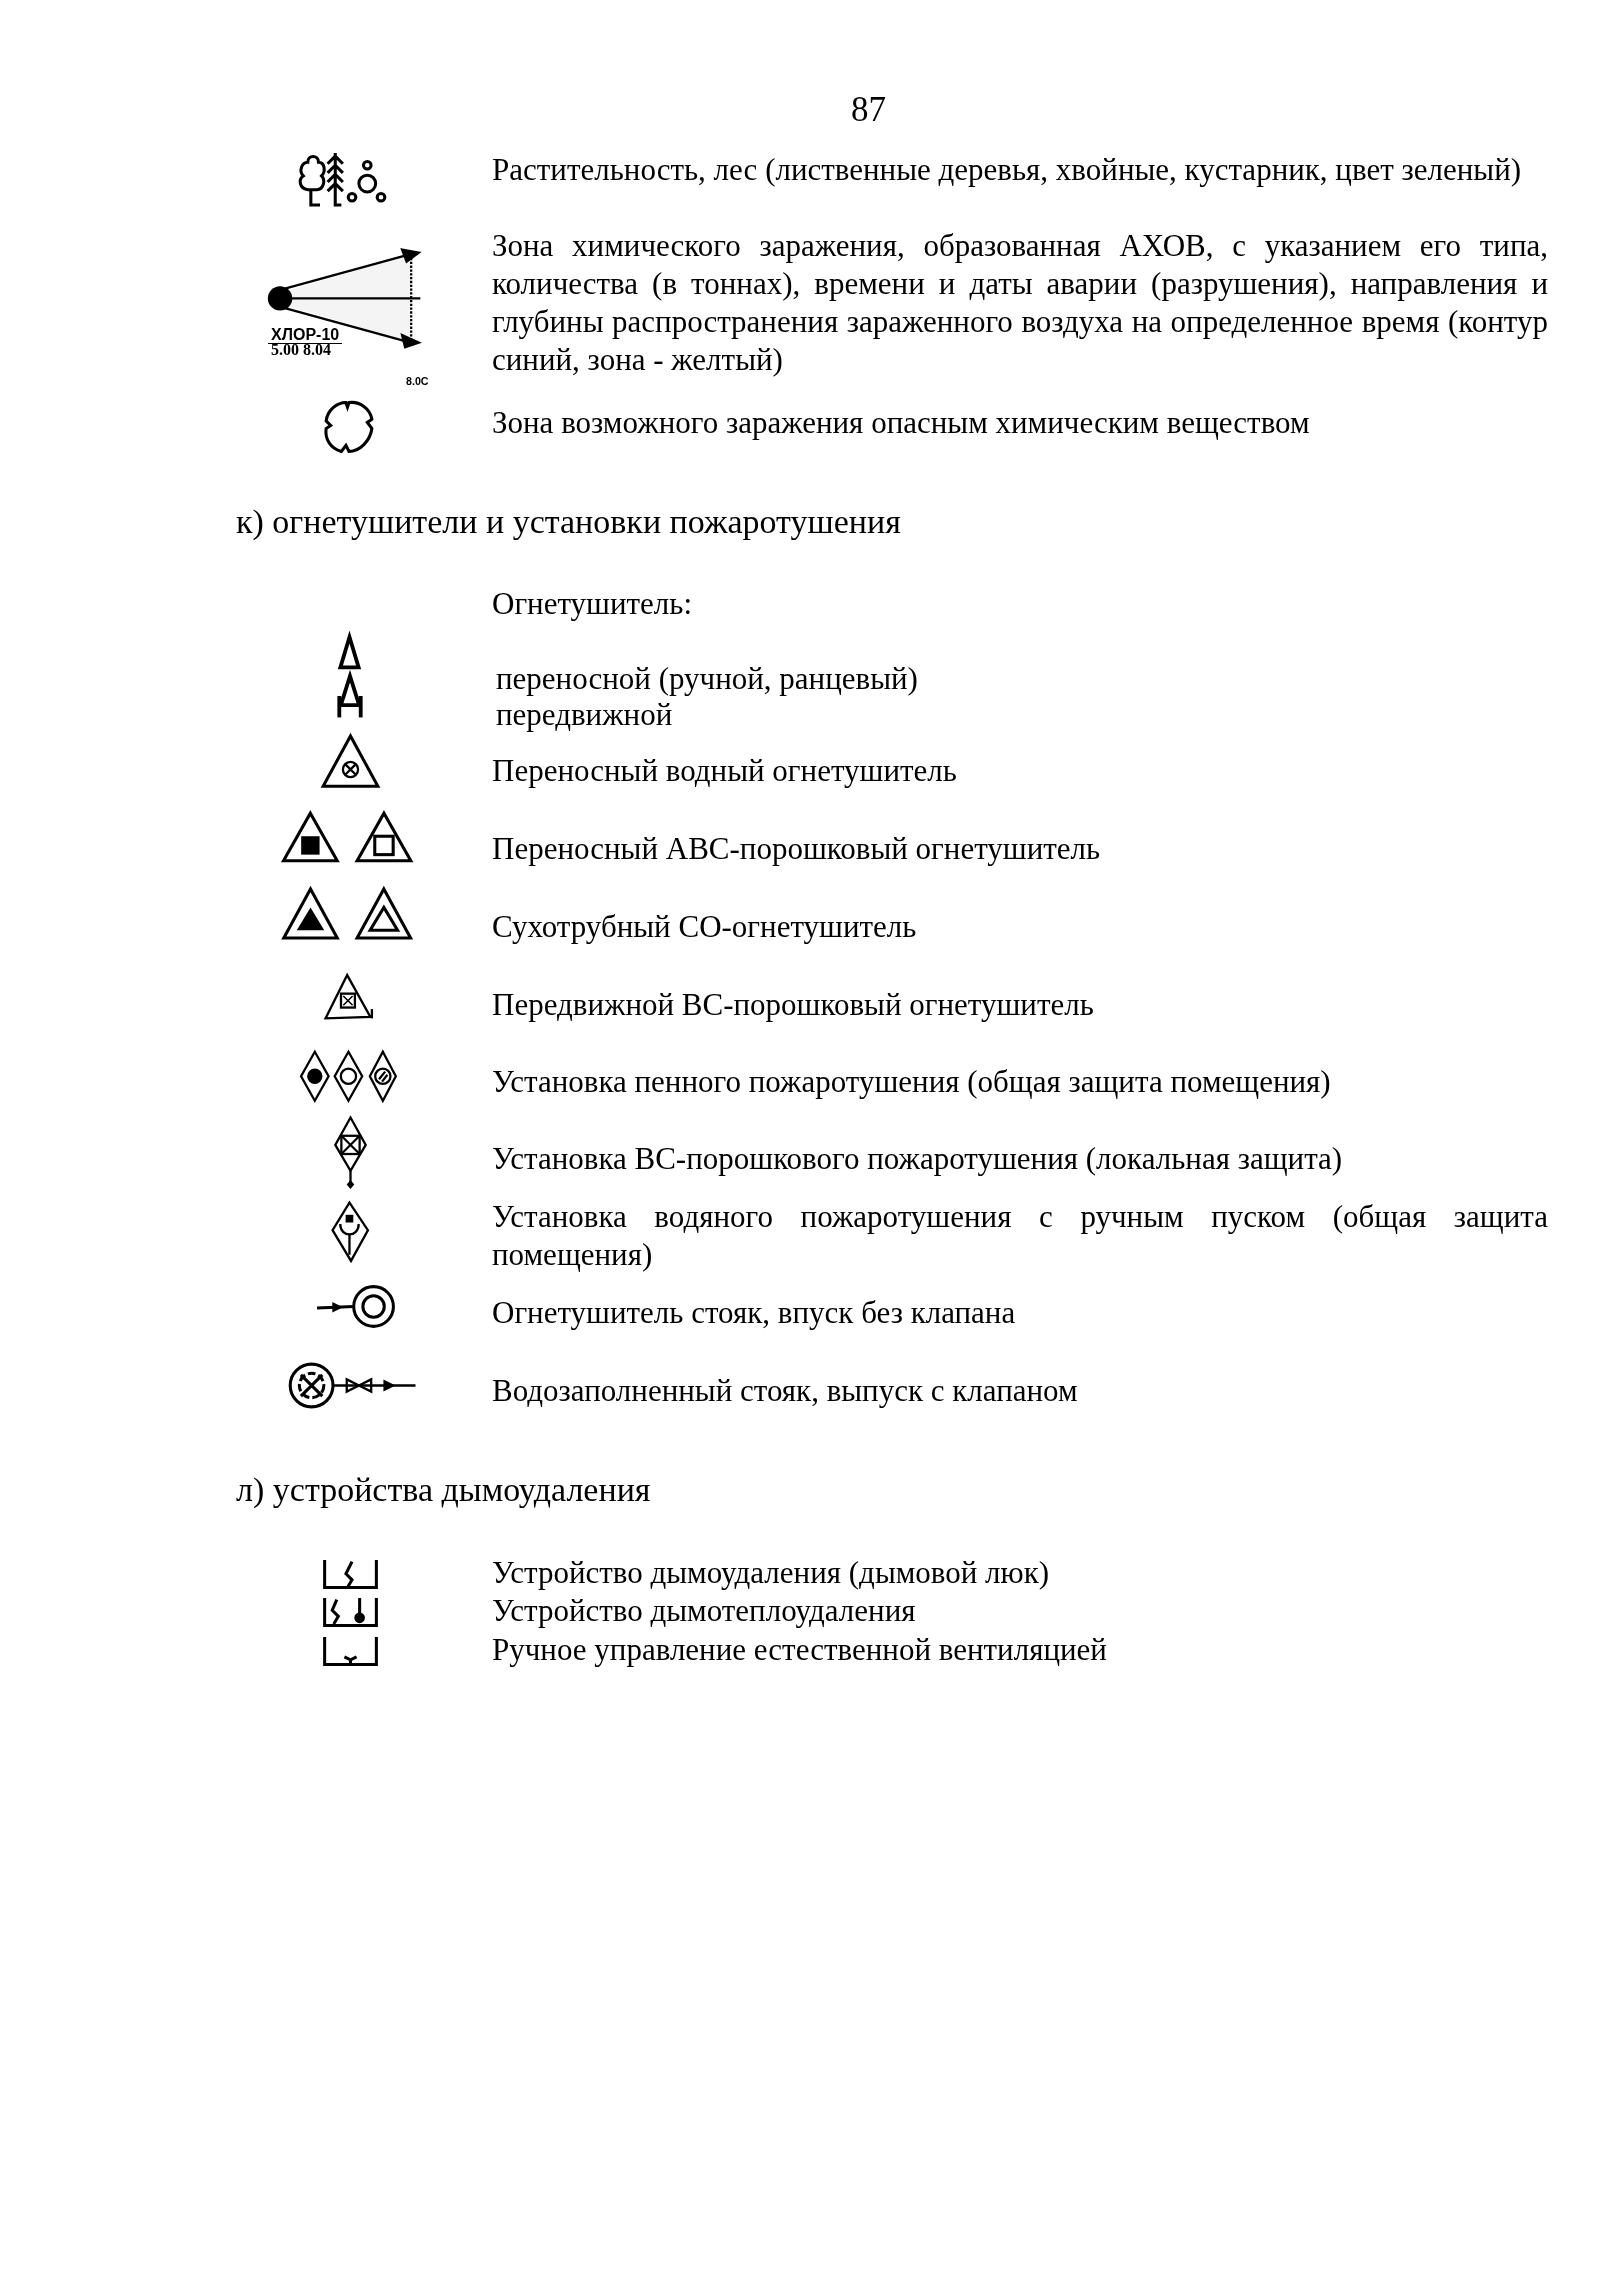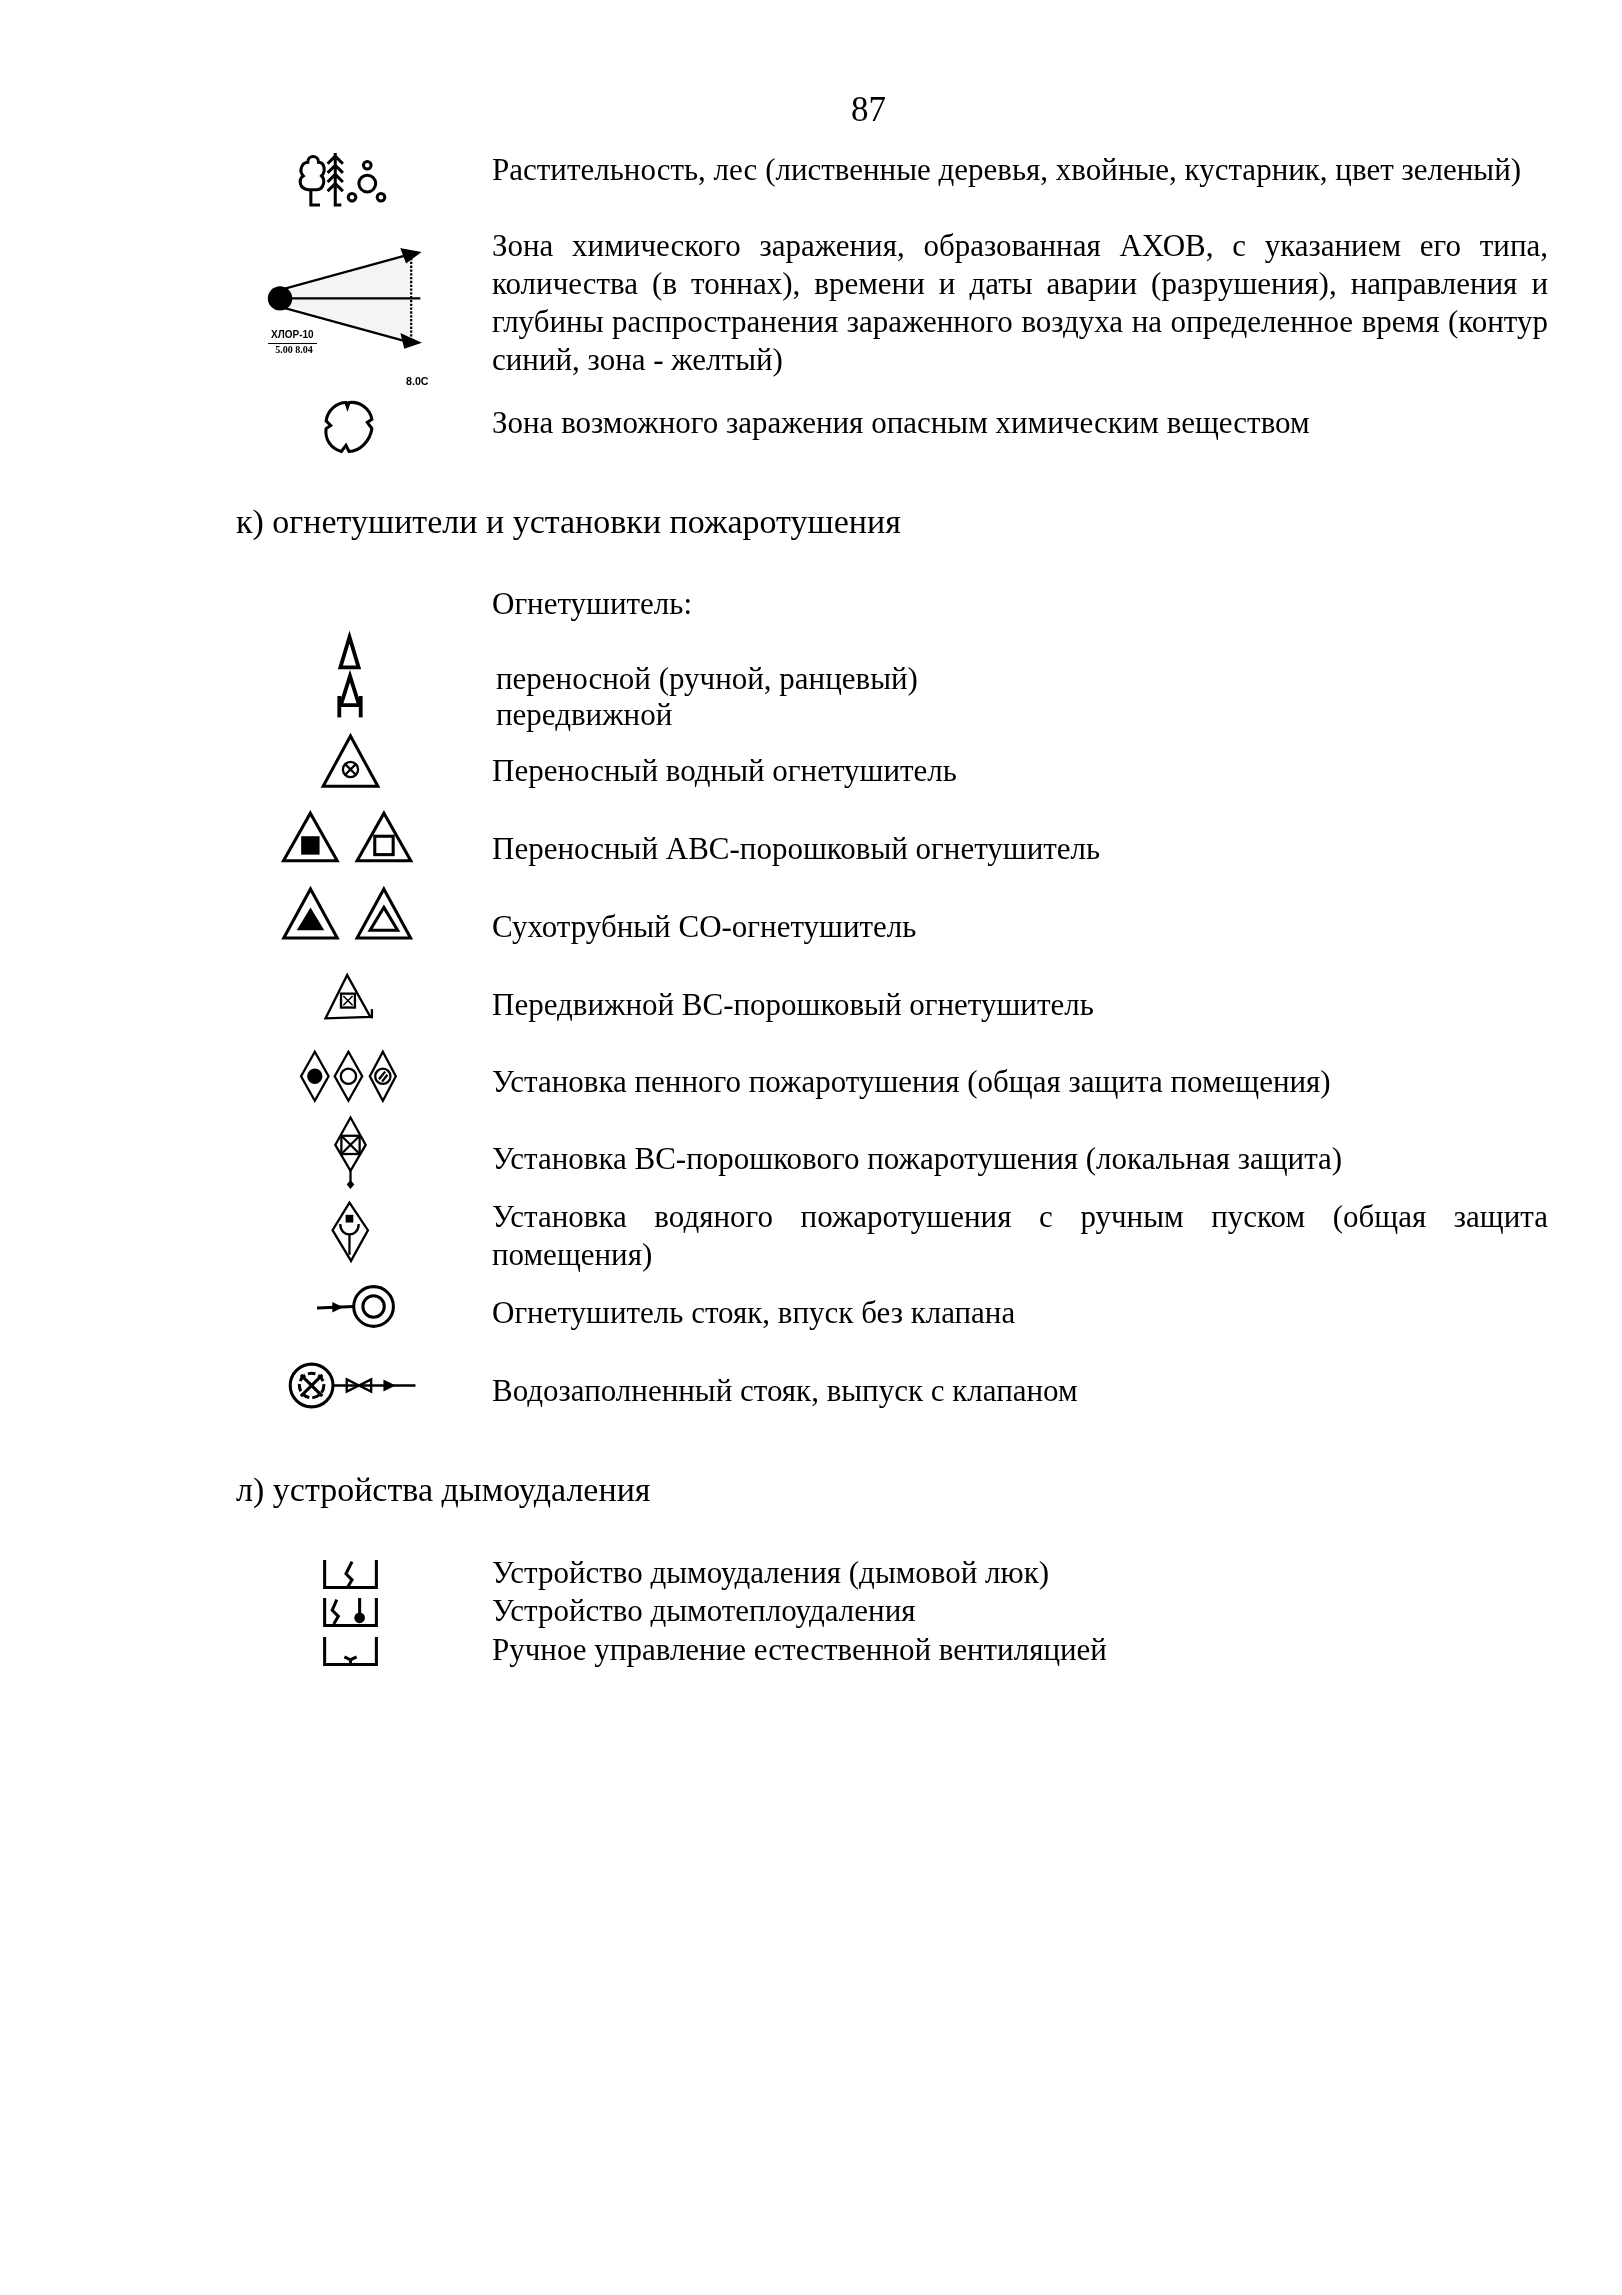--- a/index.html
+++ b/index.html
@@ -35,21 +35,21 @@
   <g stroke="#000" stroke-width="3" fill="#000">
     <line x1="30" y1="58" x2="190" y2="14"></line>
       <polygon points="186,6 208,10 192,22"></polygon>
     <line x1="30" y1="82" x2="190" y2="126"></line>
       <polygon points="186,118 208,128 190,134"></polygon>
     <line x1="30" y1="70" x2="210" y2="70"></line>
     <line x1="198" y1="12" x2="198" y2="128" stroke-dasharray="3,2"></line>
   </g>
   <circle cx="26" cy="70" r="16" fill="#000"></circle>
 </svg>
-<div class="abs" style="left:268px;top:329px;font-family:'Liberation Sans',sans-serif;font-weight:bold;font-size:10px;line-height:12.2px;text-align:center;">
+<div class="abs" style="left:268px;top:329px;font-family:'Liberation Sans',sans-serif;font-weight:bold;font-size:16px;line-height:12.2px;">
   <div style="border-bottom:1.5px solid #000;padding:0 3.1px 1.5px 3.1px;">ХЛОР-10</div>
   <div style="padding-left:3.1px;font-family:Liberation Serif, serif;">5.00 8.04</div>
 </div>
 <div class="abs" style="left:406px;top:343px;font-family:'Liberation Sans',sans-serif;font-weight:bold;font-size:10.7px;margin-top:32px;">8.0С</div>
 <div class="abs txt wrap" style="left:472px;top:227px">Зона химического заражения, образованная АХОВ, с указанием его типа, количества (в тоннах), времени и даты аварии (разрушения), направления и глубины распространения зараженного воздуха на определенное время (контур синий, зона - желтый)</div>
 
 <svg style="left:320px;top:398px" width="58" height="58" viewBox="0 0 76 76">
   <path d="M38 6 C52 4 66 14 68 28 L62 32 L68 40 C66 56 52 70 38 70 L34 62 L28 70 C14 66 6 54 8 40 L14 36 L8 30 C10 16 22 6 34 6 L36 12 Z" fill="none" stroke="#000" stroke-width="4"></path>
 </svg>
 <div class="abs txt" style="left:472px;top:404px">Зона возможного заражения опасным химическим веществом</div>

